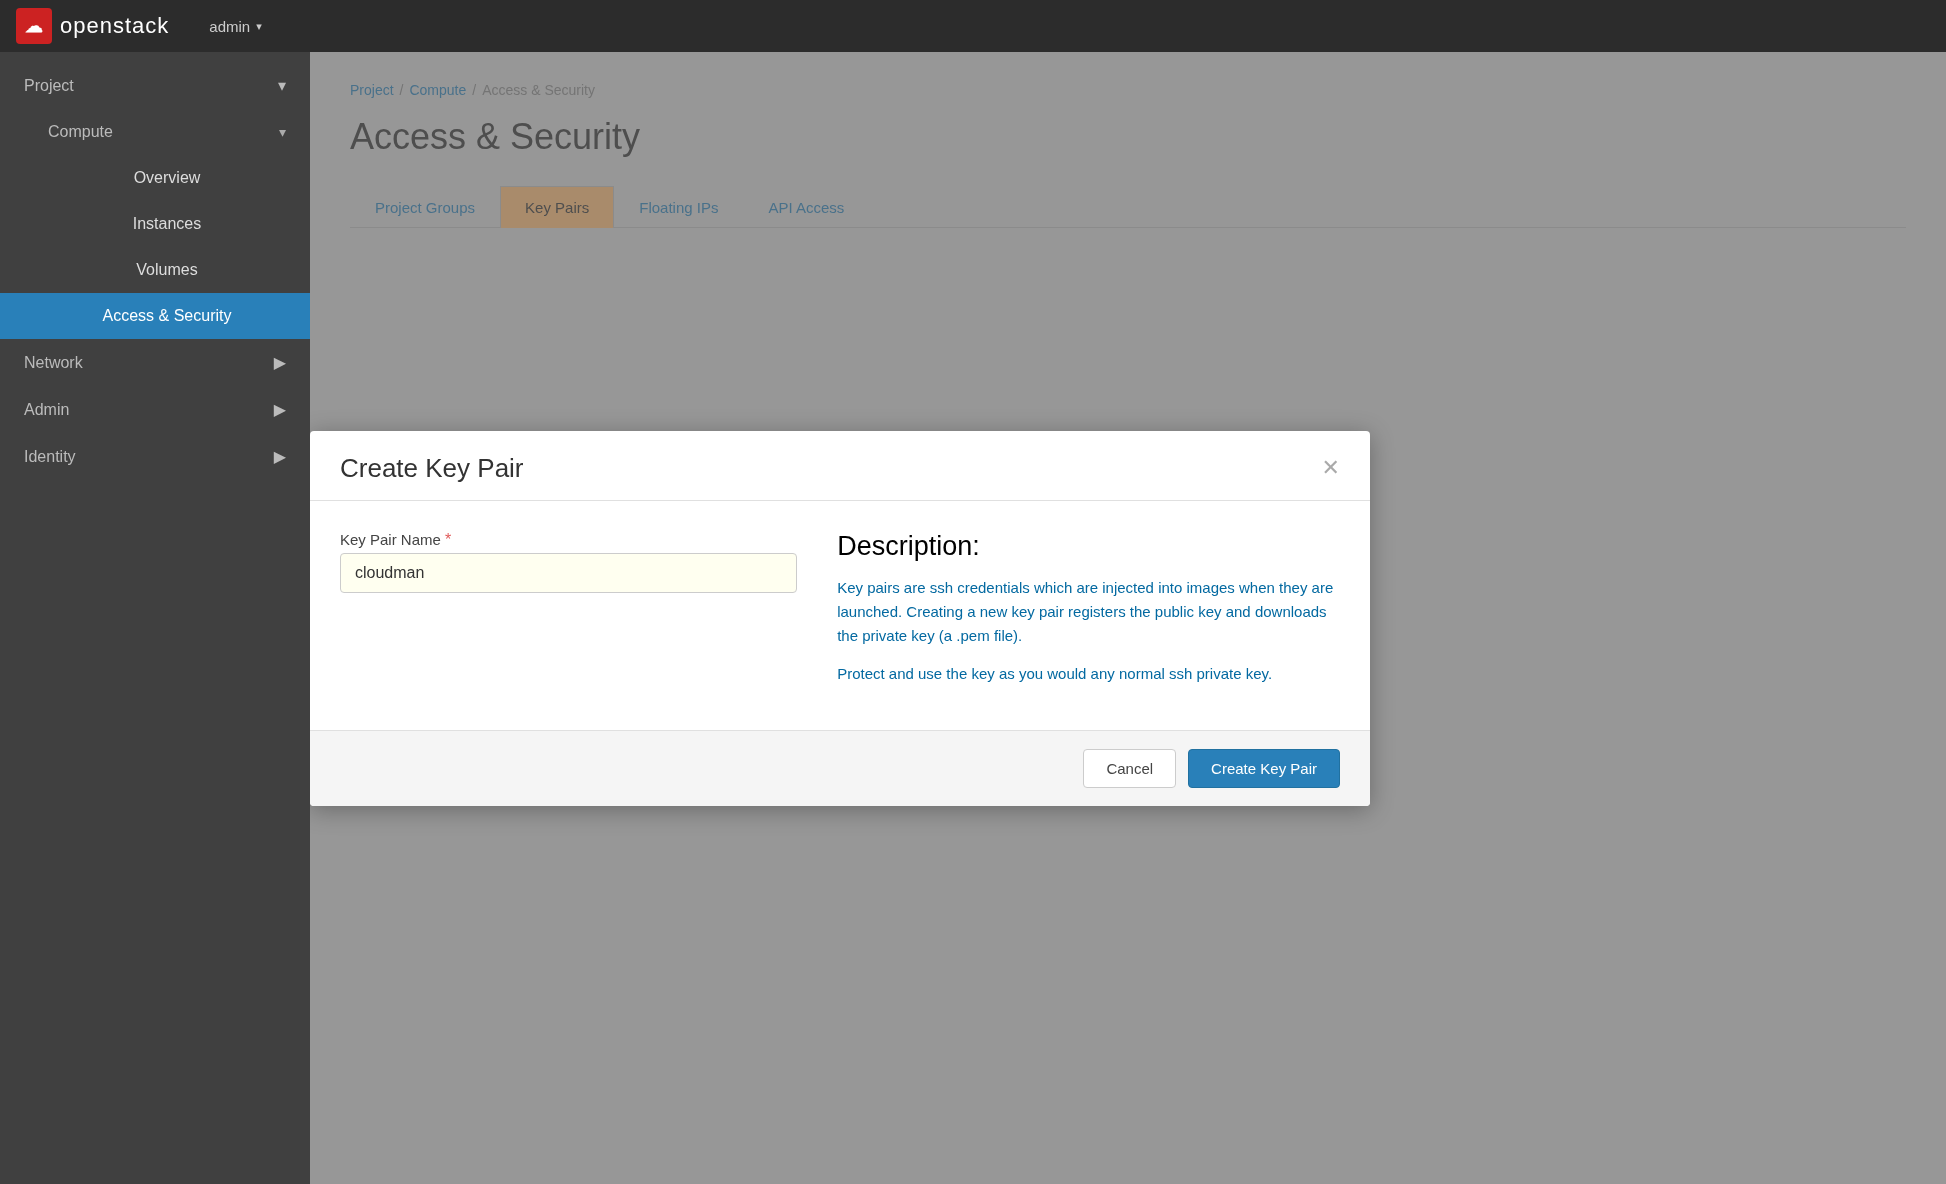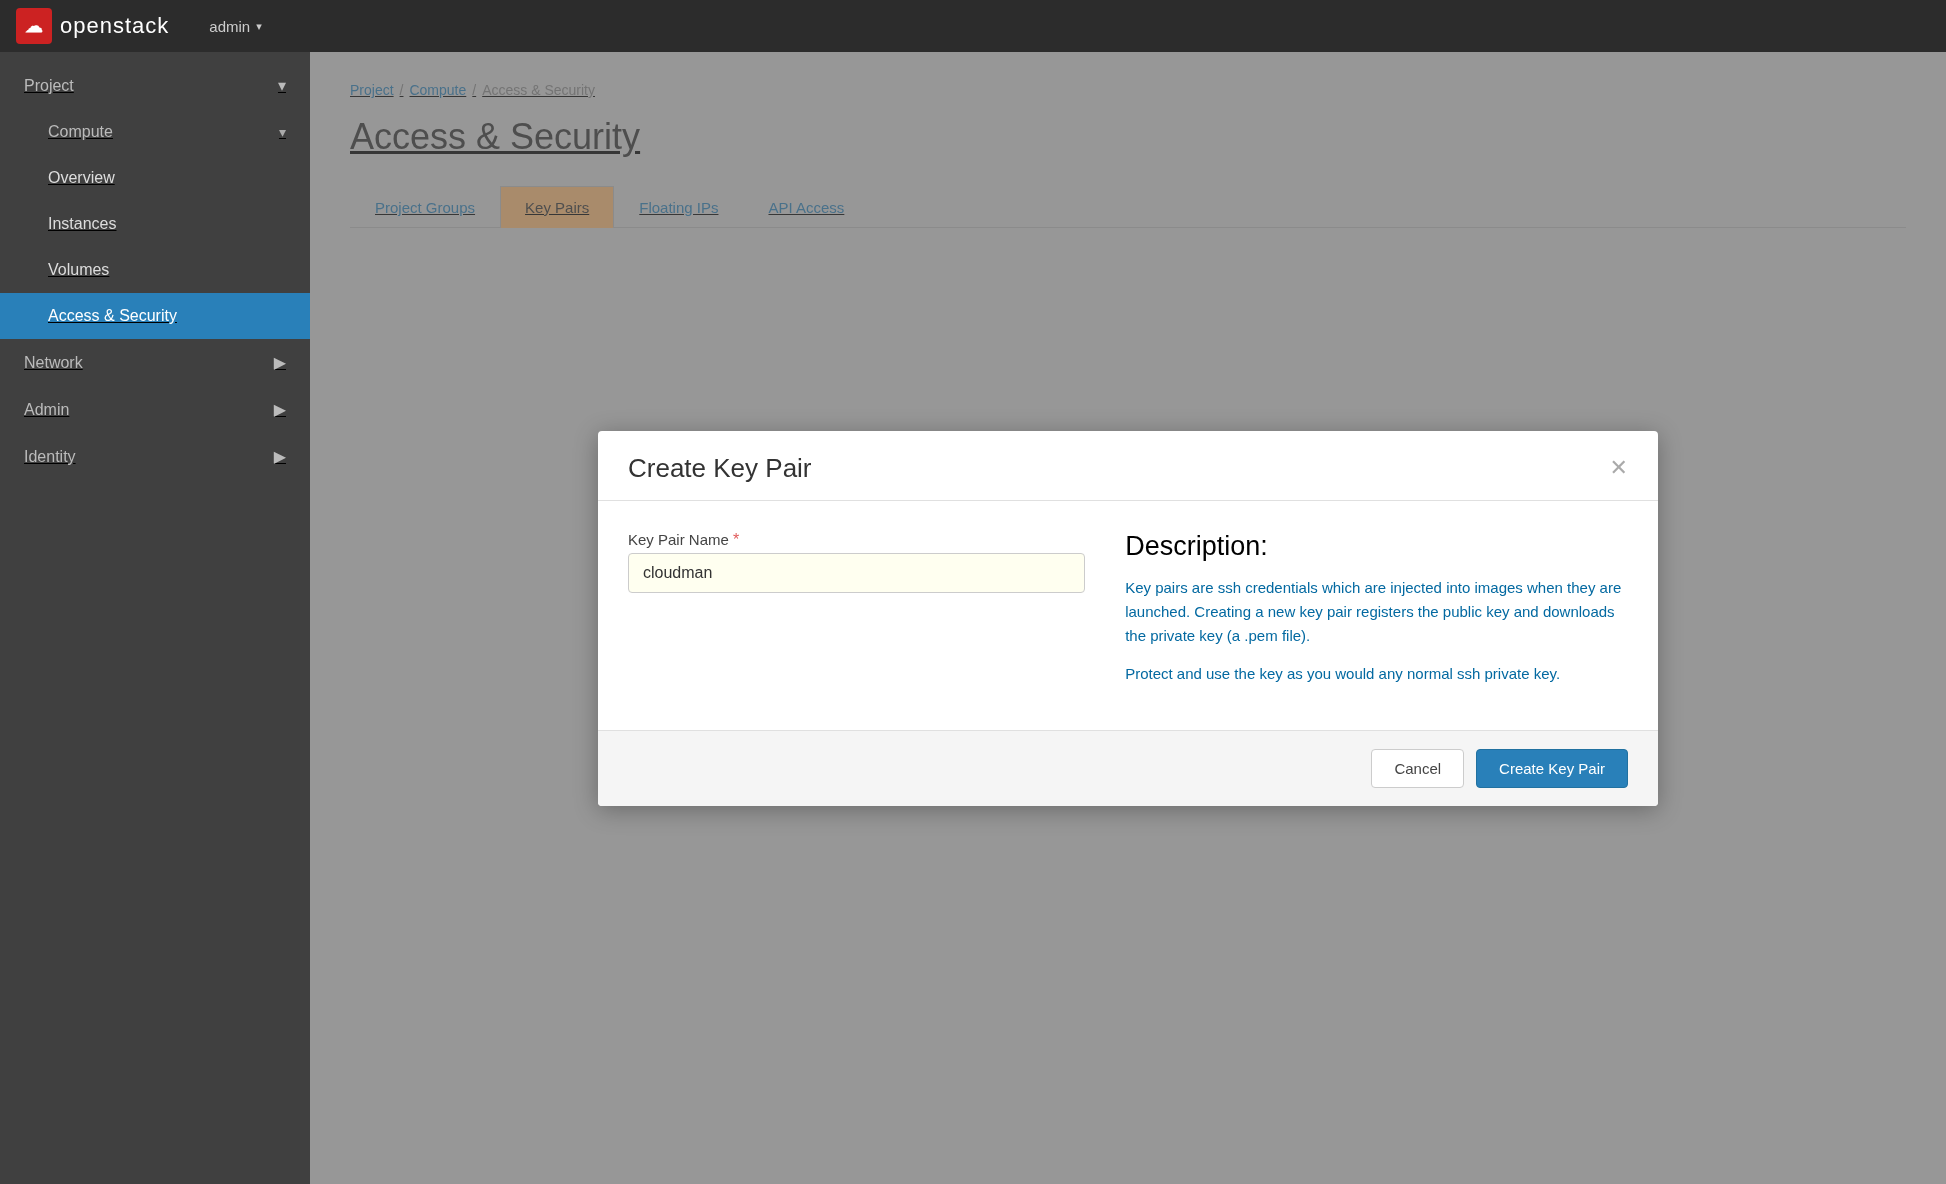--- a/index.html
+++ b/index.html
@@ -54,34 +54,33 @@
       align-items: center;
       gap: 6px;
       cursor: pointer;
     }
     .topnav-user .arrow { font-size: 11px; }
 
     
     .layout {
       display: flex;
       height: calc(1184px - 52px);
-      text-decoration: underline;
     }
 
     
     .sidebar {
       width: 310px;
       background: #404040;
       flex-shrink: 0;
       padding-top: 10px;
     }
     .sidebar-item {
       display: flex;
       align-items: center;
-      justify-content: flex-start;
+      justify-content: center;
       padding: 14px 24px;
       color: #ddd;
       font-size: 16px;
       cursor: pointer;
     }
     .sidebar-item.active {
       background: #2980b9;
       color: white;
     }
     .sidebar-item.indent {
@@ -150,21 +149,20 @@
       color: #333;
     }
 
     
     .modal-overlay {
       position: absolute;
       top: 0; left: 0; right: 0; bottom: 0;
       background: rgba(100, 100, 100, 0.55);
       display: flex;
       align-items: center;
-      justify-content: center;
       z-index: 100;
     }
     .modal {
       background: white;
       border-radius: 4px;
       width: 1060px;
       max-width: 95%;
       box-shadow: 0 4px 24px rgba(0,0,0,0.3);
       overflow: hidden;
     }

